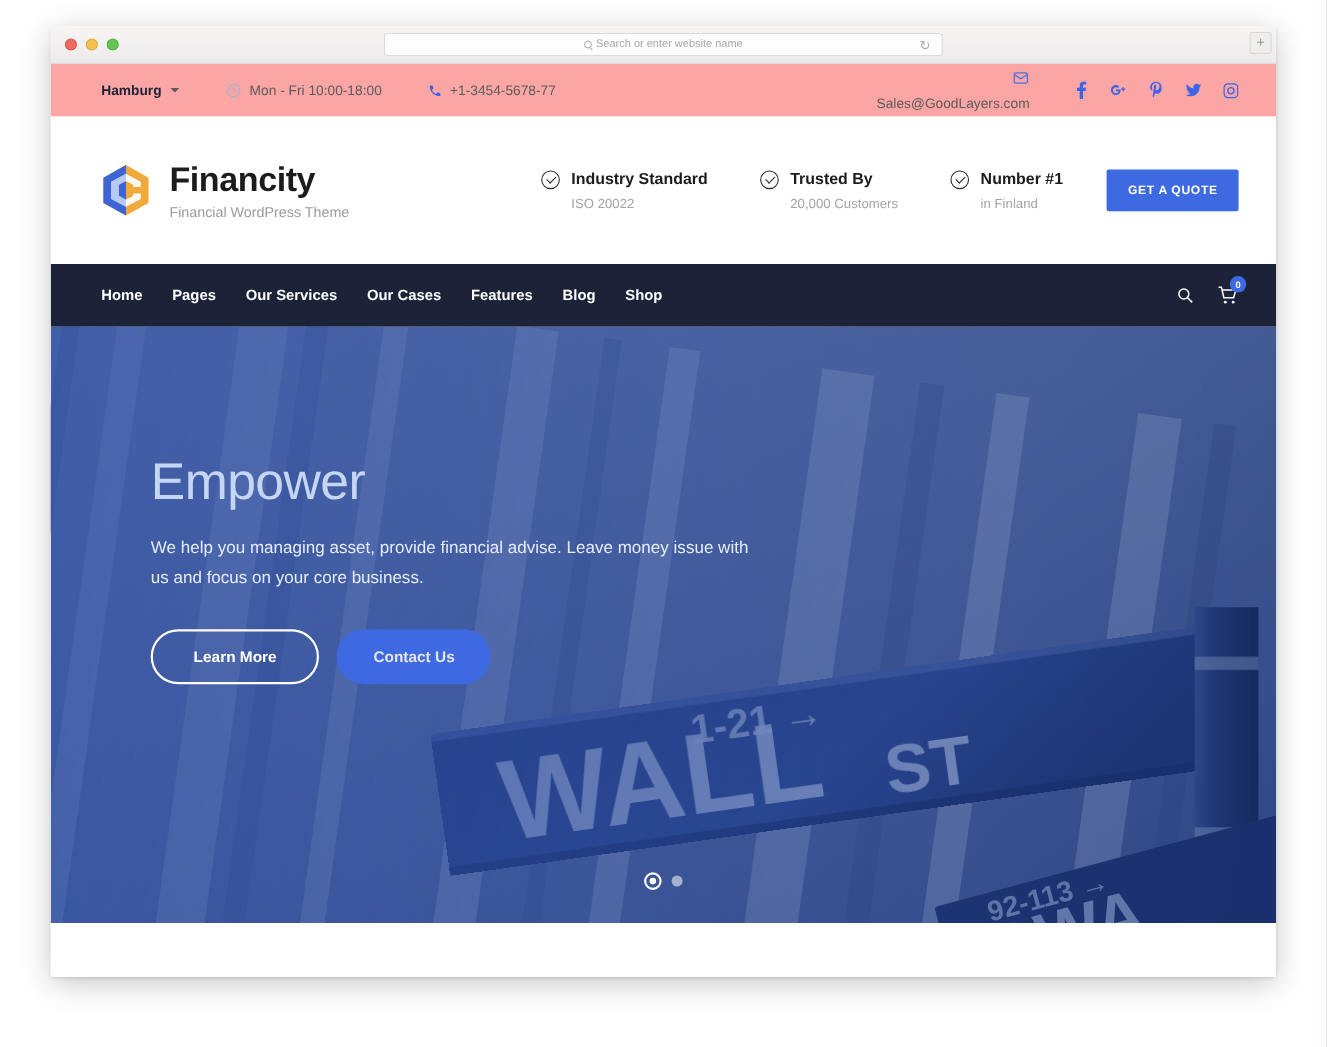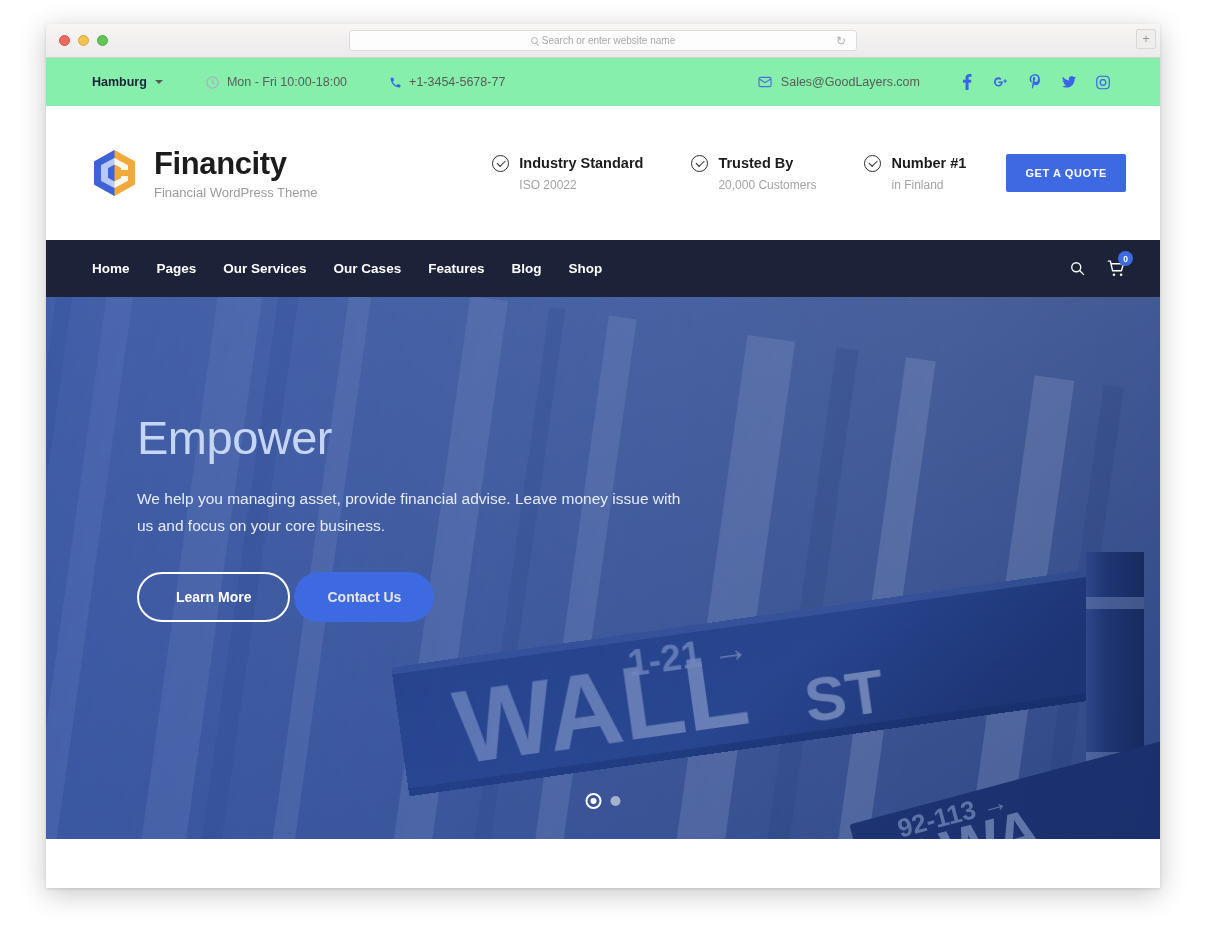--- a/index.html
+++ b/index.html
@@ -66,36 +66,36 @@
     color: #9a9897; font-size: 13px; line-height: 18px; text-align: center;
   }
 
   
   .viewport { position: relative; width: 1114px; height: 830px; background: #fff; overflow: hidden; }
 
   
   .topbar {
     height: 48px;
     display: flex; align-items: center;
-    padding: 0 50px 0 46px;
-    background: #86efac;
+    padding: 0 34px 0 46px;
+    background: #fca5a5;
     font-size: 12.5px;
     color: #4a4a4a;
   }
   .topbar-left { display: flex; align-items: center; gap: 0; }
   .city-select { display: flex; align-items: center; gap: 8px; font-weight: bold; color: #1b2237; font-size: 12.5px; cursor: pointer;}
   .caret-down {
     width: 0; height: 0;
     border-left: 4px solid transparent;
     border-right: 4px solid transparent;
     border-top: 4.5px solid #5a5a5a;
   }
   .topbar-item { display: flex; align-items: center; gap: 7px; margin-left: 42px; color: #5b5b5b; }
   .topbar-right { margin-left: auto; display: flex; align-items: center; }
-  .mail-item { display: flex; align-items: center; gap: 8px; color: #5b5b5b; }
+  .mail-item { display: flex; align-items: flex-end; gap: 8px; color: #5b5b5b; flex-direction: column; }
   .socials { display: flex; align-items: center; gap: 20px; margin-left: 40px; }
   .social-icon {
     color: #3a63e8; font-size: 13px; line-height: 1;
     display: inline-flex; align-items: center; justify-content: center;
     width: 14px; height: 16px; cursor: pointer;
   }
   .icon-svg { display: block; }
 
   
   .header {
@@ -191,21 +191,21 @@
     line-height: 1; letter-spacing: -0.5px;
   }
   .hero-title {
     font-size: 80px; font-weight: bold; color: #ffffff;
     line-height: 1.02; margin-top: 6px; letter-spacing: -1.5px;
   }
   .hero-desc {
     font-size: 15.5px; color: #e6ecfa; line-height: 1.75;
     margin-top: 24px; max-width: 545px;
   }
-  .hero-buttons { display: flex; align-items: center; gap: 4px; margin-top: 33px; }
+  .hero-buttons { display: flex; align-items: center; gap: 16px; margin-top: 33px; }
   .btn-outline {
     border: 2px solid #ffffff; color: #ffffff;
     background: transparent;
     font-size: 14px; font-weight: bold;
     padding: 15px 37px; border-radius: 30px; cursor: pointer;
   }
   .btn-solid {
     border: none; color: #e5e5e5;
     background: #3e6ae1;
     font-size: 14px; font-weight: bold;

